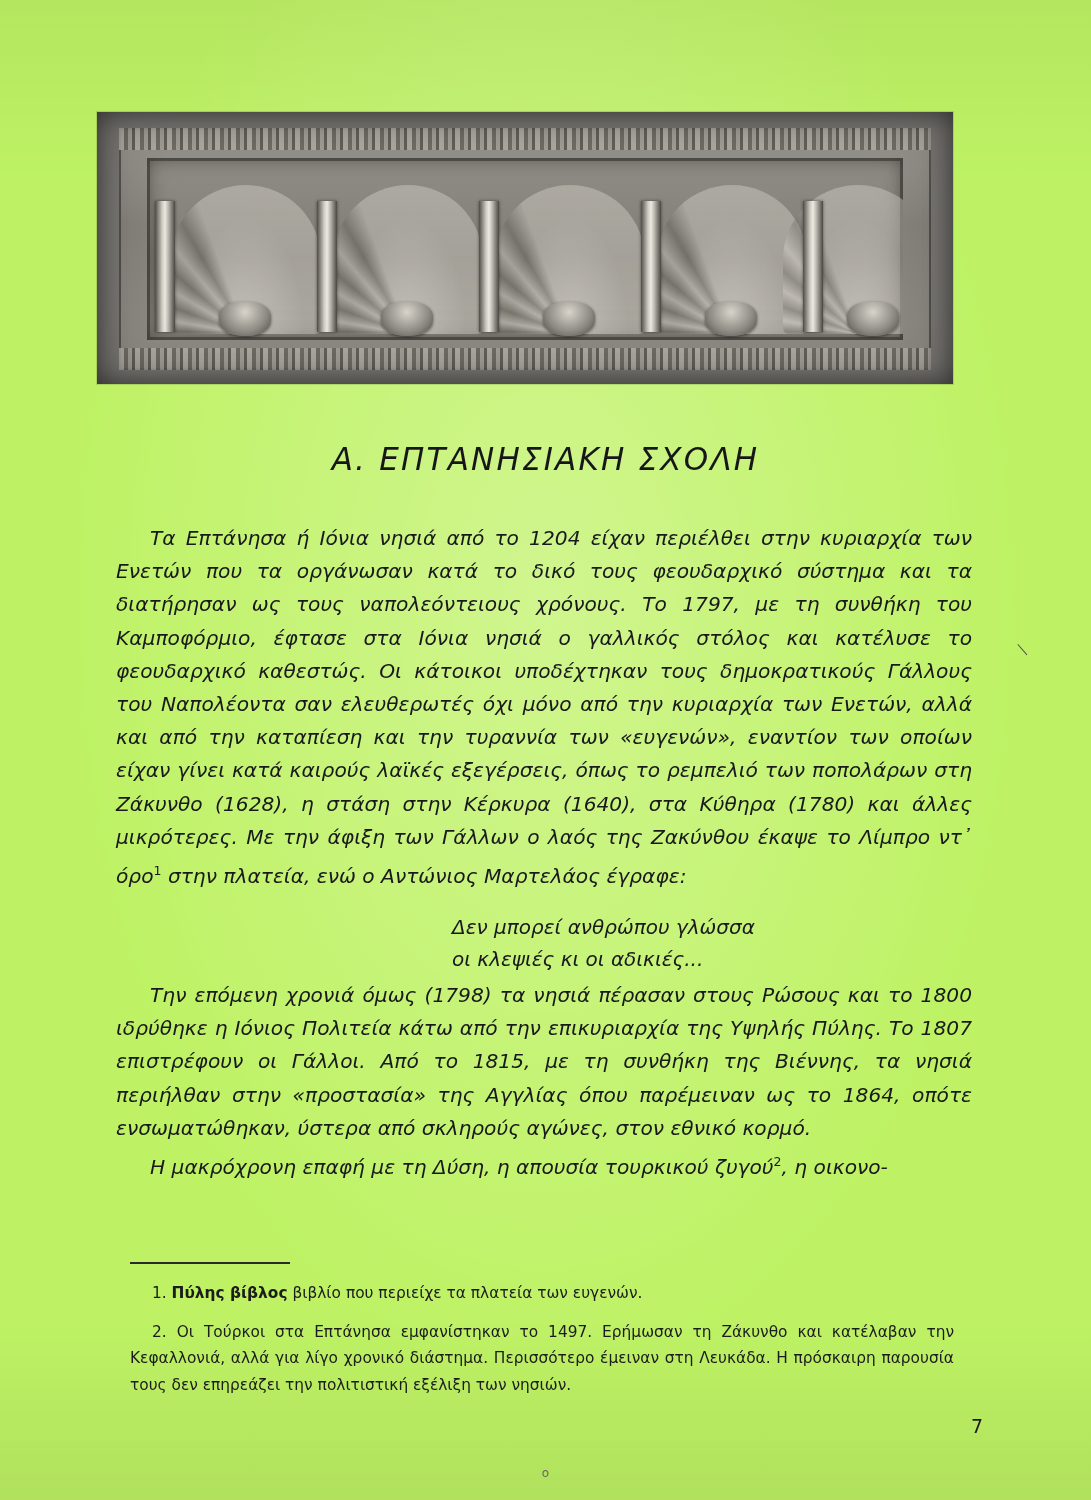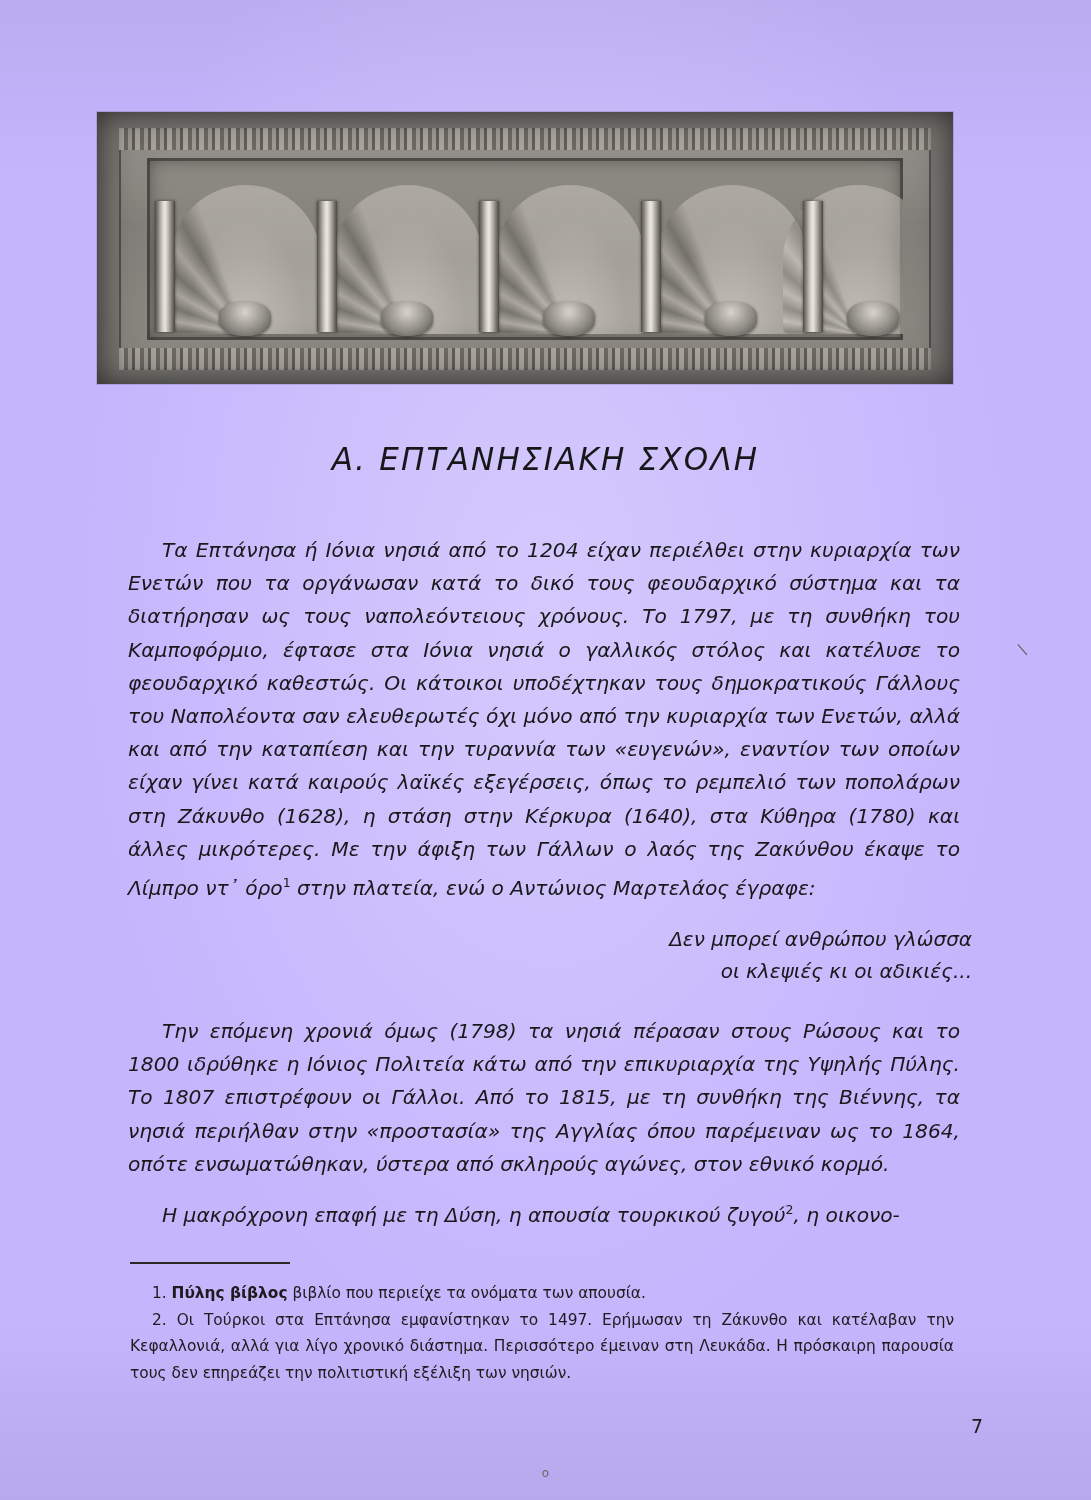--- a/index.html
+++ b/index.html
@@ -5,21 +5,21 @@
   html, body {
     margin: 0;
     padding: 0;
     background: #c9c9c7;
   }
   .page {
     position: relative;
     width: 1091px;
     height: 1500px;
     margin: 0 auto;
-    background: #c4b5fd;
+    background: #bef264;
     overflow: hidden;
     font-family: "DejaVu Sans", sans-serif;
     color: #1b1b1b;
   }
   
   .page:before {
     content: "";
     position: absolute;
     inset: 0;
     background:
@@ -138,29 +138,29 @@
     position: absolute;
     left: 116px;
     top: 522px;
     width: 856px;
     font-style: italic;
     font-size: 20.2px;
     line-height: 33.2px;
     text-align: justify;
     color: #19191b;
   }
-  .body p { margin: 12px; }
+  .body p { margin: 0; }
   .body p.indent { text-indent: 34px; }
   .verse {
-    margin: 18px 0 28px 0;
+    margin: 18px 0 4px 0;
     padding-left: 336px;
     font-style: italic;
     font-size: 20px;
     line-height: 32px;
-    text-align: right;
+    text-align: left;
   }
   .verse div { white-space: pre; }
   sup { font-size: 0.62em; vertical-align: super; font-style: normal; }
 
   
   .rule {
     position: absolute;
     left: 130px;
     top: 1262px;
     width: 160px;
@@ -172,21 +172,21 @@
     left: 130px;
     top: 1280px;
     width: 824px;
     font-size: 15.4px;
     line-height: 26.5px;
     text-align: justify;
     color: #1c1c1c;
   }
   .footnotes p { margin: 0; }
   .footnotes .fn1 { text-indent: 22px; }
-  .footnotes .fn2 { text-indent: 22px; }
+  .footnotes .fn2 { text-indent: 22px; margin-top: 12px; }
   .footnotes b { font-weight: bold; }
 
   .folio {
     position: absolute;
     right: 108px;
     top: 1415px;
     font-size: 19px;
     color: #1b1b1b;
   }
   .mark-right {
@@ -251,21 +251,21 @@
     </div>
 
     <p class="indent">Την επόμενη χρονιά όμως (1798) τα νησιά πέρασαν στους Ρώσους και το 1800 ιδρύθηκε η Ιόνιος Πολιτεία κάτω από την επικυριαρχία της Υψηλής Πύλης. Το 1807 επιστρέφουν οι Γάλλοι. Από το 1815, με τη συνθήκη της Βιέννης, τα νησιά περιήλθαν στην «προστασία» της Αγγλίας όπου παρέμειναν ως το 1864, οπότε ενσωματώθηκαν, ύστερα από σκληρούς αγώνες, στον εθνικό κορμό.</p>
     <p class="indent"><span>Η μακρόχρονη επαφή με τη Δύση, η απουσία τουρκικού ζυγού</span><sup>2</sup><span>, η οικονο-</span></p>
   </div>
 
   <div class="rule"></div>
   <div class="footnotes">
     <p class="fn1">
       <span>1.</span>
-      <b>Πύλης βίβλος</b><span> βιβλίο που περιείχε τα ονόματα των απουσία.</span>
+      <b>Πύλης βίβλος</b><span> βιβλίο που περιείχε τα πλατεία των ευγενών.</span>
     </p>
     <p class="fn2">
       <span>2.</span>
       <span>Οι Τούρκοι στα Επτάνησα εμφανίστηκαν το 1497. Ερήμωσαν τη Ζάκυνθο και κατέλαβαν την Κεφαλλονιά, αλλά για λίγο χρονικό διάστημα. Περισσότερο έμειναν στη Λευκάδα. Η πρόσκαιρη παρουσία τους δεν επηρεάζει την πολιτιστική εξέλιξη των νησιών.</span>
     </p>
   </div>
 
   <div class="mark-right">＼</div>
   <div class="folio">7</div>
   <div class="mark-bottom">ο</div>

